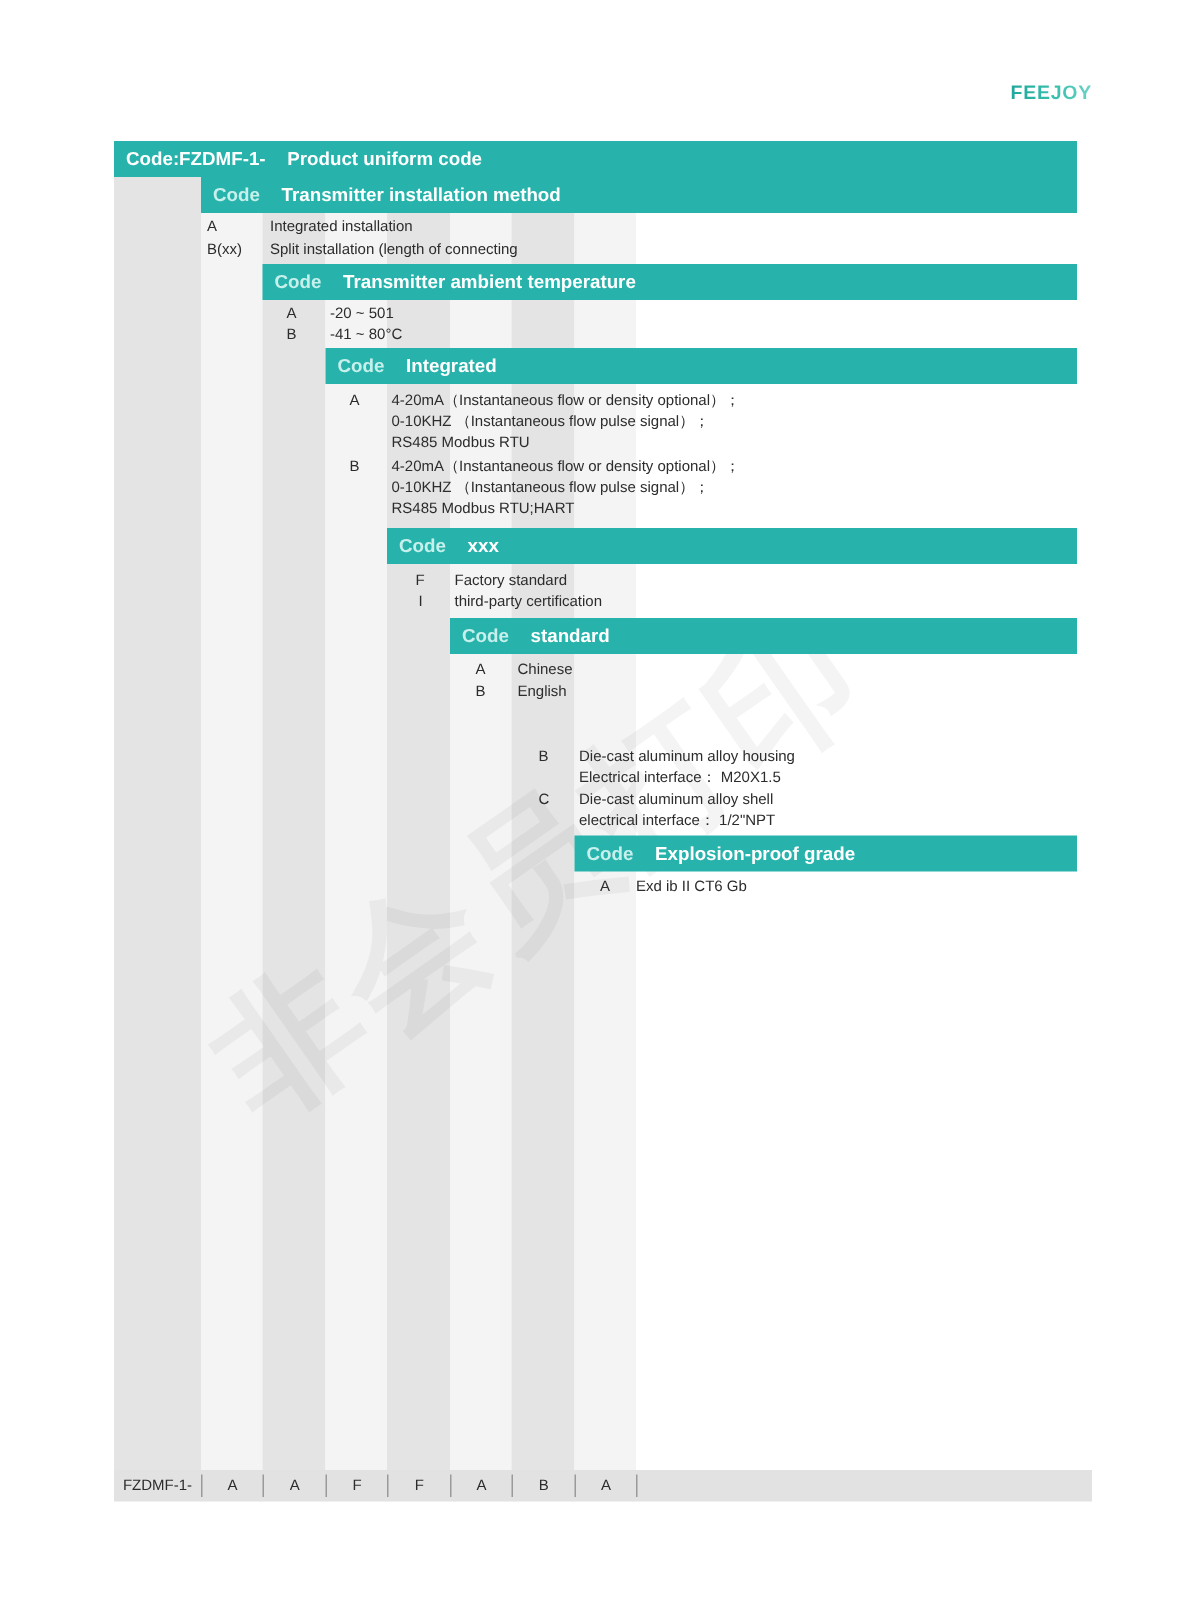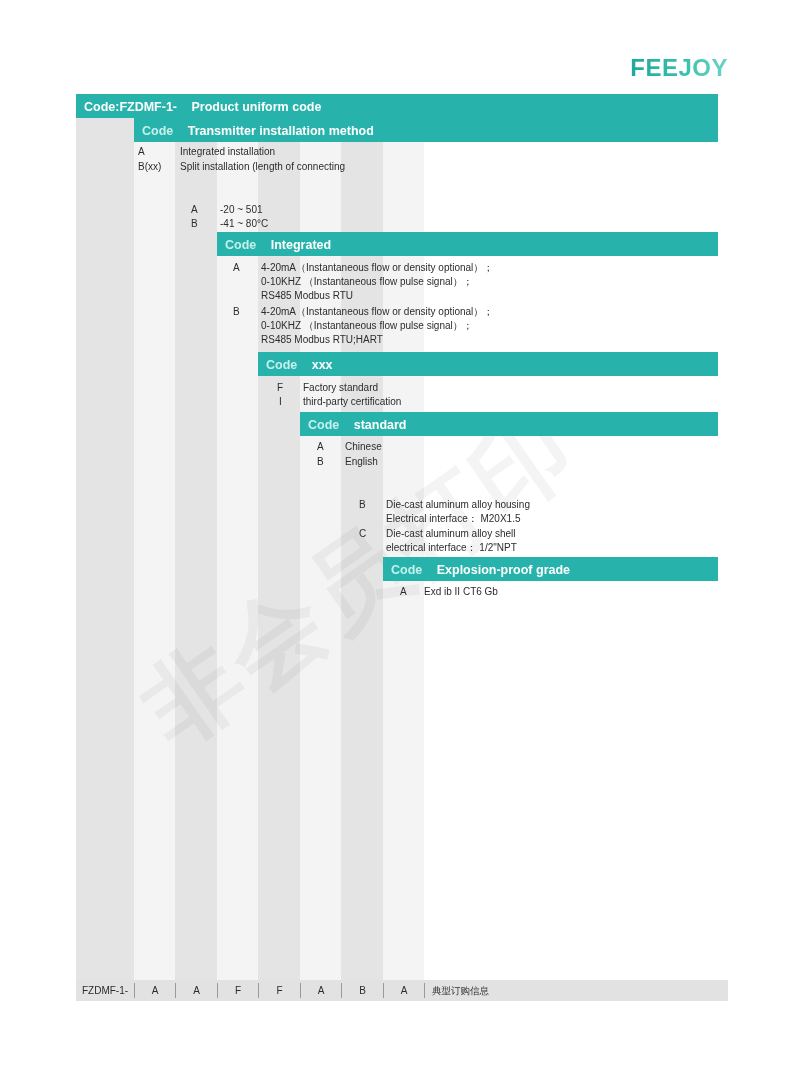--- a/index.html
+++ b/index.html
@@ -8,21 +8,21 @@
     background:#ffffff;
     font-family:"Liberation Sans","DejaVu Sans",sans-serif;
     position:relative;overflow:hidden;
     -webkit-font-smoothing:antialiased;
   }
   .page{position:absolute;left:0;top:0;width:794px;height:1077px;}
 
   
   .logo{
     position:absolute;right:66px;top:54px;
-    font-size:24px;font-weight:bold;letter-spacing:.5px;
+    font-size:13px;font-weight:bold;letter-spacing:.5px;
     color:#2bb5a8;
     background:linear-gradient(90deg,#1fa89c 0%,#37c0ae 55%,#6fd3c4 100%);
     -webkit-background-clip:text;background-clip:text;
     -webkit-text-fill-color:transparent;
   }
 
   
   .stripes{position:absolute;left:0;top:0;width:794px;height:1077px;}
   .stripe{position:absolute;top:108px;bottom:97px;}
 
@@ -133,20 +133,24 @@
 
     <div class="bar" style="left:134px;top:118px;width:584px;">
       <span class="code" style="padding-left:8px;">Code</span>
       <span class="ttl" style="padding-left:10px;">Transmitter installation method</span>
     </div>
     <div class="codecell" style="left:138px;top:145px;">A</div>
     <div class="rowtxt" style="left:180px;top:145px;">Integrated installation</div>
     <div class="codecell" style="left:138px;top:160px;">B(xx)</div>
     <div class="rowtxt" style="left:180px;top:160px;">Split installation (length of connecting</div>
 
+    <div class="bar" style="left:175px;top:176px;width:543px;">
+      <span class="code" style="padding-left:8px;">Code</span>
+      <span class="ttl" style="padding-left:10px;">Transmitter ambient temperature</span>
+    </div>
     <div class="codecell" style="left:191px;top:203px;">A</div>
     <div class="rowtxt" style="left:220px;top:203px;">-20 ~ 501</div>
     <div class="codecell" style="left:191px;top:217px;">B</div>
     <div class="rowtxt" style="left:220px;top:217px;">-41 ~ 80°C</div>
 
     <div class="bar" style="left:217px;top:232px;width:501px;">
       <span class="code" style="padding-left:8px;">Code</span>
       <span class="ttl" style="padding-left:10px;">Integrated</span>
     </div>
     <div class="codecell" style="left:233px;top:261px;">A</div>
@@ -202,16 +206,15 @@
     <div class="fcell" style="left:142px;width:40px;">F</div>
     <div class="fsep" style="left:182px;"></div>
     <div class="fcell" style="left:183px;width:41px;">F</div>
     <div class="fsep" style="left:224px;"></div>
     <div class="fcell" style="left:225px;width:40px;">A</div>
     <div class="fsep" style="left:265px;"></div>
     <div class="fcell" style="left:266px;width:41px;">B</div>
     <div class="fsep" style="left:307px;"></div>
     <div class="fcell" style="left:308px;width:40px;">A</div>
     <div class="fsep" style="left:348px;"></div>
-    <div class="fnote" style="left:356px;width:280px;">典型订购信息</div>
   </div>
 
 </div>
 
 </body></html>

